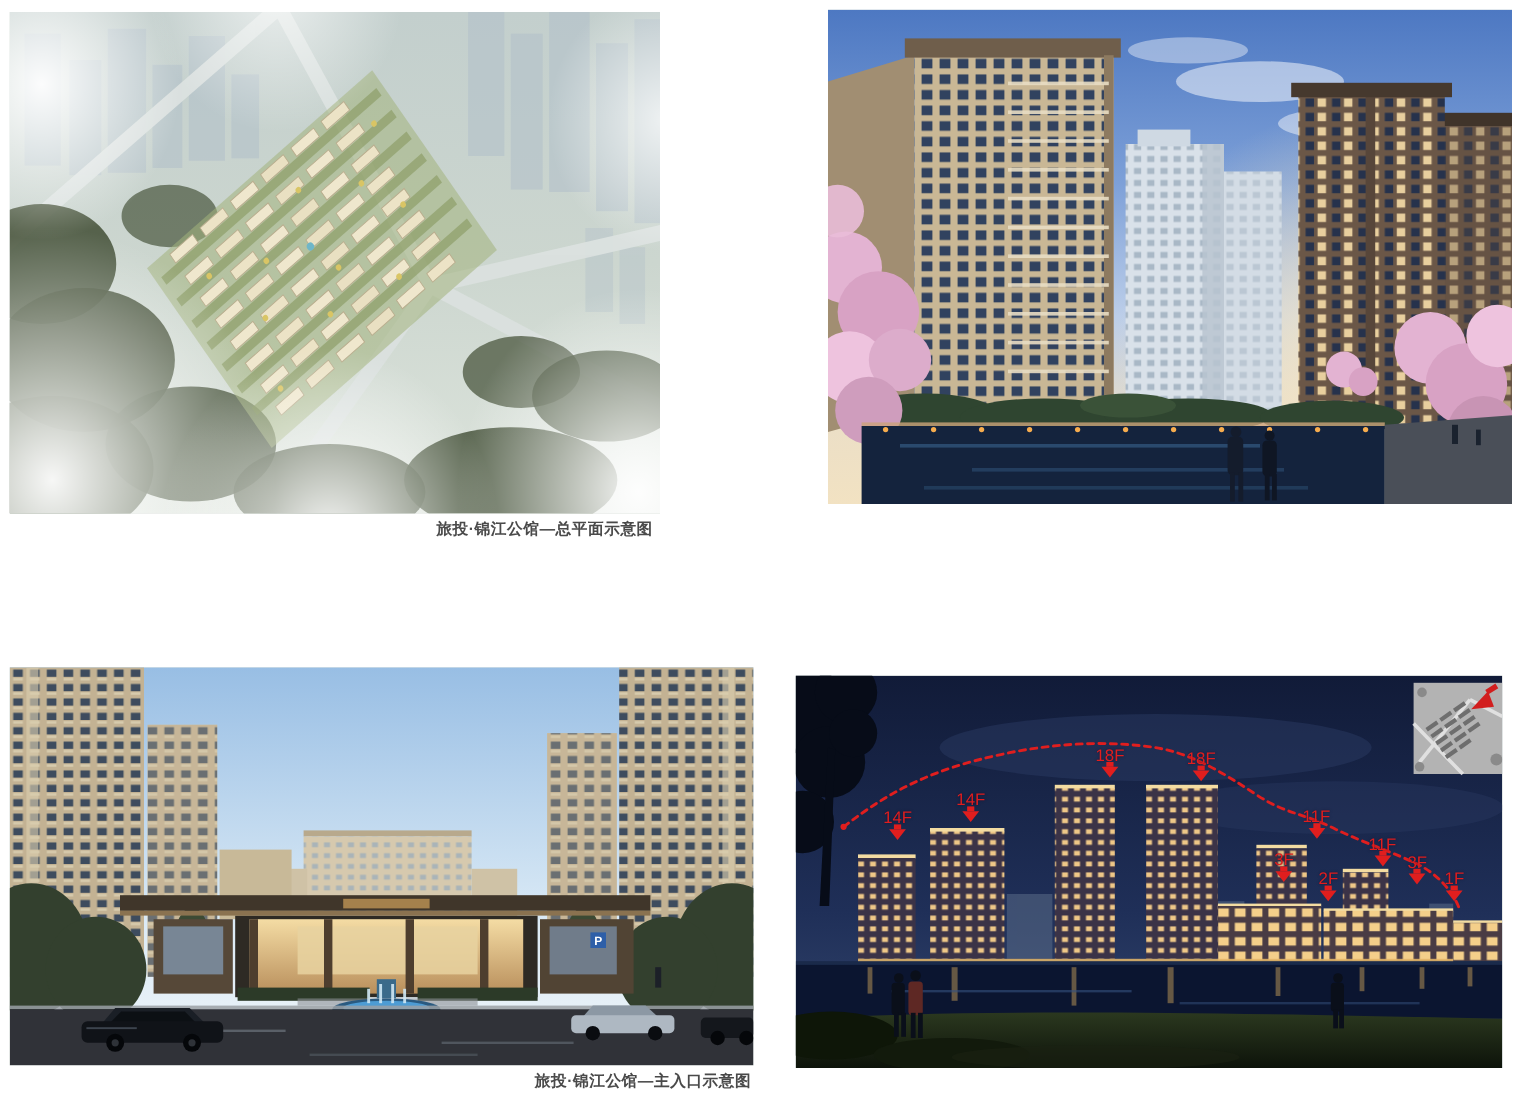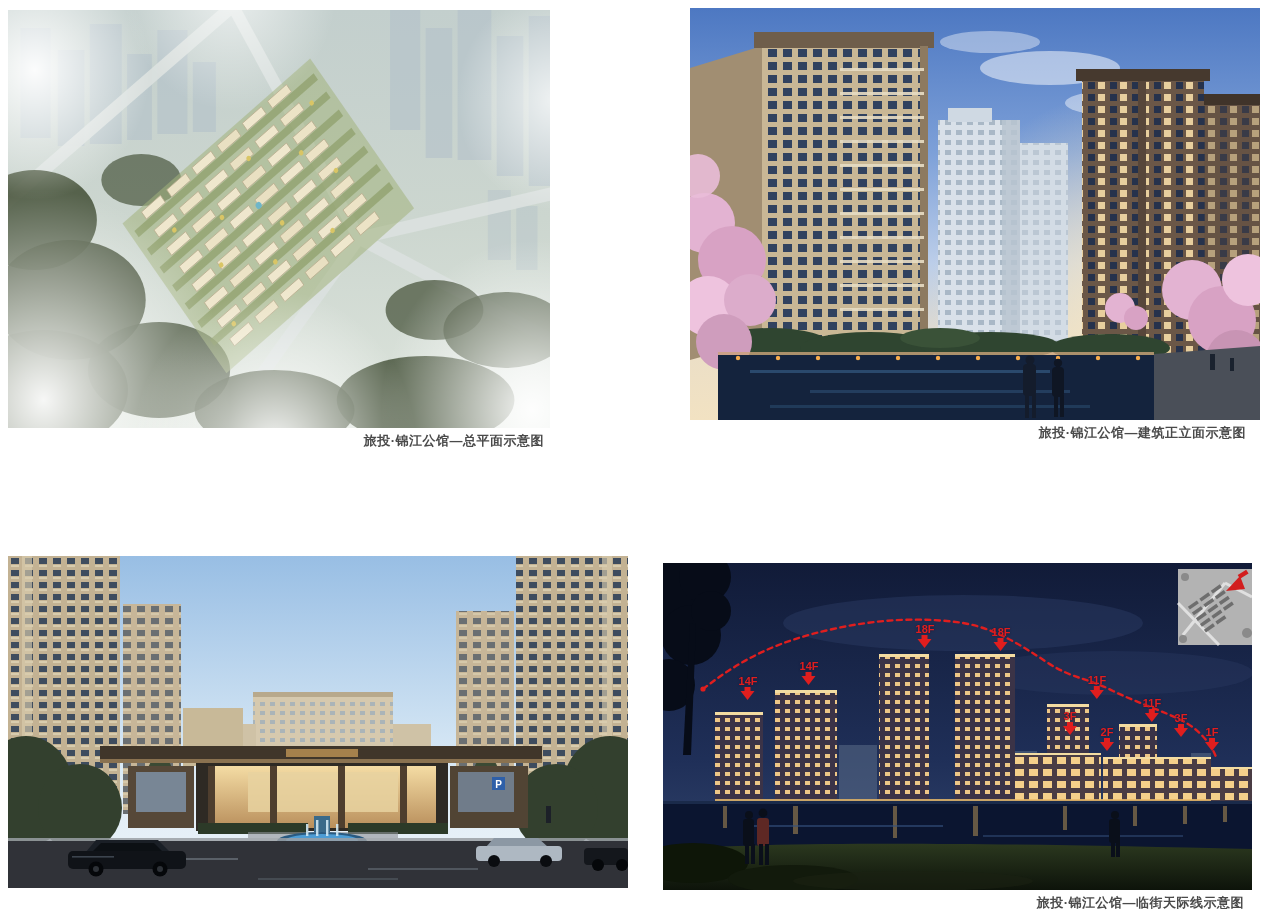--- a/index.html
+++ b/index.html
@@ -23,21 +23,21 @@
   #fig-entrance{left:8px;top:556px;width:620px;}
   #fig-entrance .img{height:332px;}
   #fig-entrance figcaption{padding-right:2px;}
   #fig-skyline{left:663px;top:563px;width:589px;}
   #fig-skyline .img{height:327px;}
   #fig-skyline figcaption{padding-right:8px;}
 
   .flabel{
     position:absolute;transform:translateX(-50%);
     display:flex;flex-direction:column;align-items:center;
-    color:#e01e1e;font-size:11px;font-weight:700;line-height:10px;
+    color:#e01e1e;font-size:14px;font-weight:400;line-height:10px;
     text-shadow:0 0 2px rgba(10,10,40,.55);pointer-events:none;
   }
   .flabel .stem{width:6px;height:4px;background:#e01e1e;margin-top:1px;}
   .flabel .tri{width:0;height:0;border-left:7px solid transparent;border-right:7px solid transparent;border-top:9px solid #e01e1e;}
 </style>
 </head>
 <body>
 
 <figure class="fig" id="fig-site-plan">
   <div class="img">
@@ -283,21 +283,20 @@
           <circle cx="368" cy="355" r="4.2"></circle>
             <rect x="362" y="359" width="12" height="30" rx="4"></rect>
           <rect x="364" y="387" width="4" height="22"></rect>
             <rect x="370" y="387" width="4" height="22"></rect>
         </g>
         <rect x="520" y="346" width="5" height="16" fill="#1a222e"></rect>
         <rect x="540" y="350" width="4" height="13" fill="#1a222e"></rect>
       </g>
     </svg>
   </div>
-  <figcaption>旅投·锦江公馆—建筑正立面示意图</figcaption>
 </figure>
 
 <figure class="fig" id="fig-entrance">
   <div class="img">
     <svg viewBox="0 0 620 332" preserveAspectRatio="none">
       <defs>
         <linearGradient id="g3sky" x1="0" y1="0" x2="0" y2="1">
           <stop offset="0" stop-color="#98bee4"></stop>
             <stop offset=".65" stop-color="#dcebf6"></stop>
             <stop offset="1" stop-color="#eef4f8"></stop>
@@ -409,20 +408,21 @@
           <circle cx="538" cy="305" r="6" fill="#0a0c10"></circle>
       </g>
       <g>
         <rect x="576" y="292" width="44" height="17" rx="4" fill="#14171c"></rect>
         <circle cx="590" cy="309" r="6" fill="#05070a"></circle>
           <circle cx="614" cy="309" r="6" fill="#05070a"></circle>
       </g>
       <rect x="538" y="250" width="5" height="17" fill="#1c2028"></rect>
     </svg>
   </div>
+  <figcaption>旅投·锦江公馆—主入口示意图</figcaption>
 </figure>
 
 <figure class="fig" id="fig-skyline">
   <div class="img">
     <svg viewBox="0 0 589 327" preserveAspectRatio="none">
       <defs>
         <linearGradient id="g4sky" x1="0" y1="0" x2="0" y2="1">
           <stop offset="0" stop-color="#111b38"></stop>
             <stop offset=".6" stop-color="#1f2f58"></stop>
             <stop offset="1" stop-color="#35486f"></stop>
@@ -605,14 +605,13 @@
         <span>3F</span>
         <span class="stem"></span>
         <span class="tri"></span>
       </div>
     <div class="flabel" style="left:549px;top:164px">
         <span>1F</span>
         <span class="stem"></span>
         <span class="tri"></span>
       </div>
   </div>
-  <figcaption>旅投·锦江公馆—临街天际线示意图</figcaption>
 </figure>
 
 </body></html>

